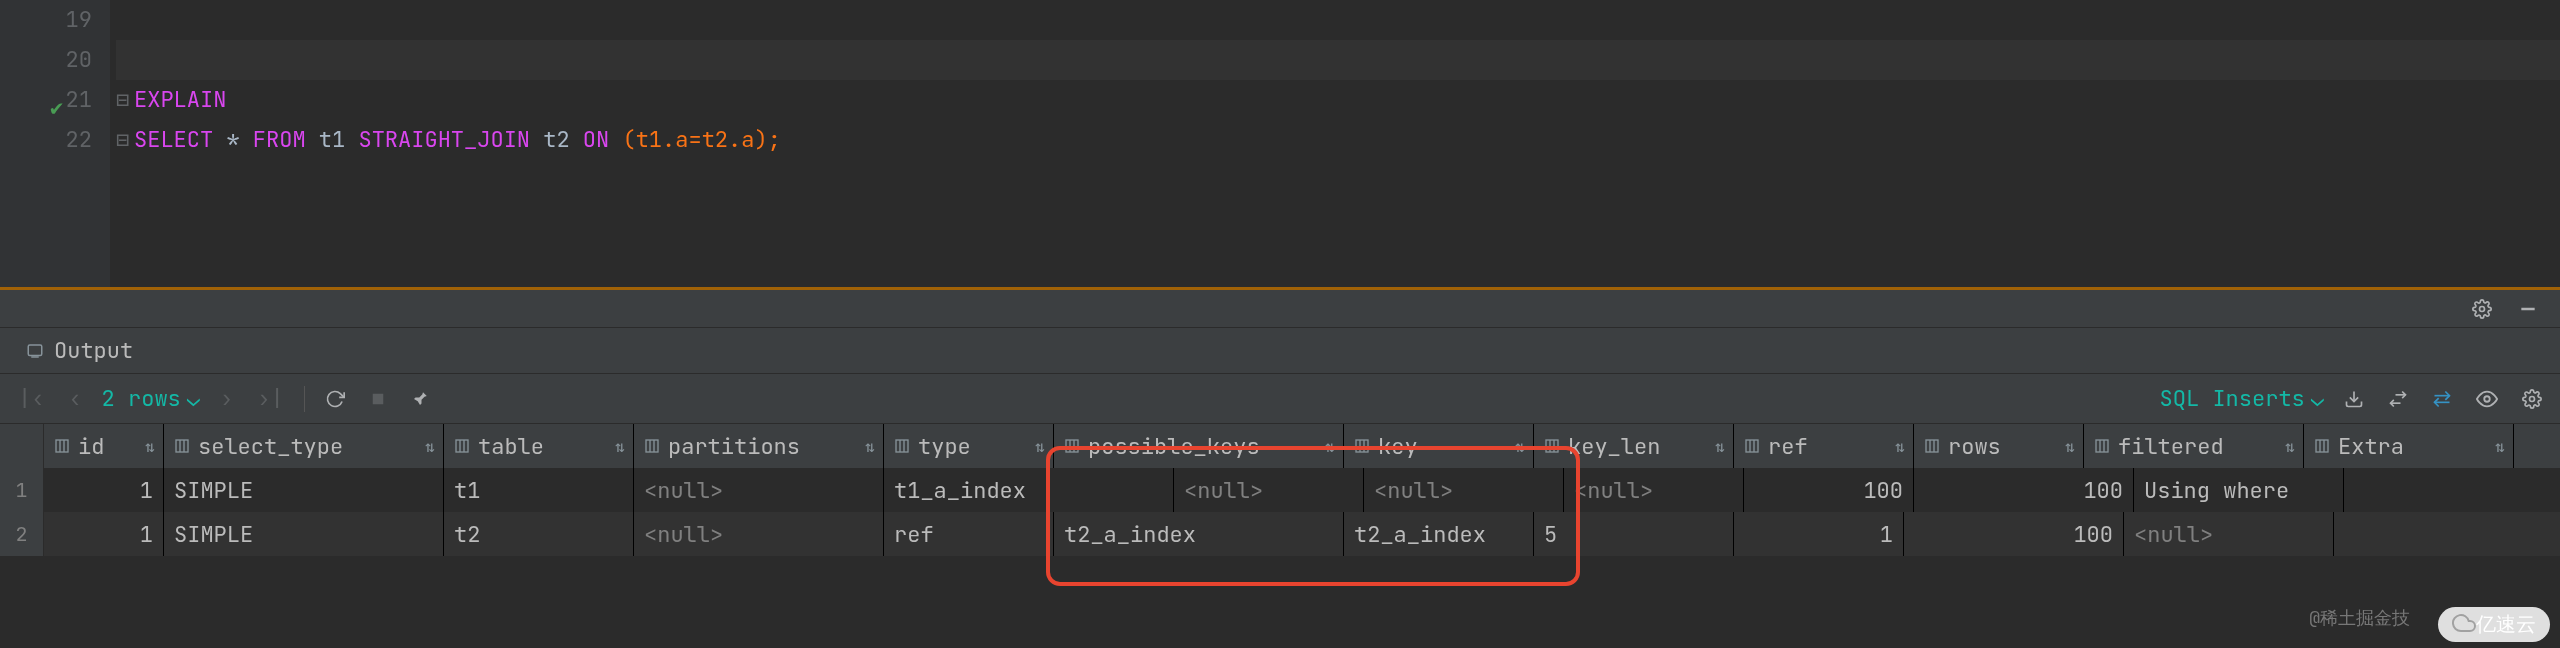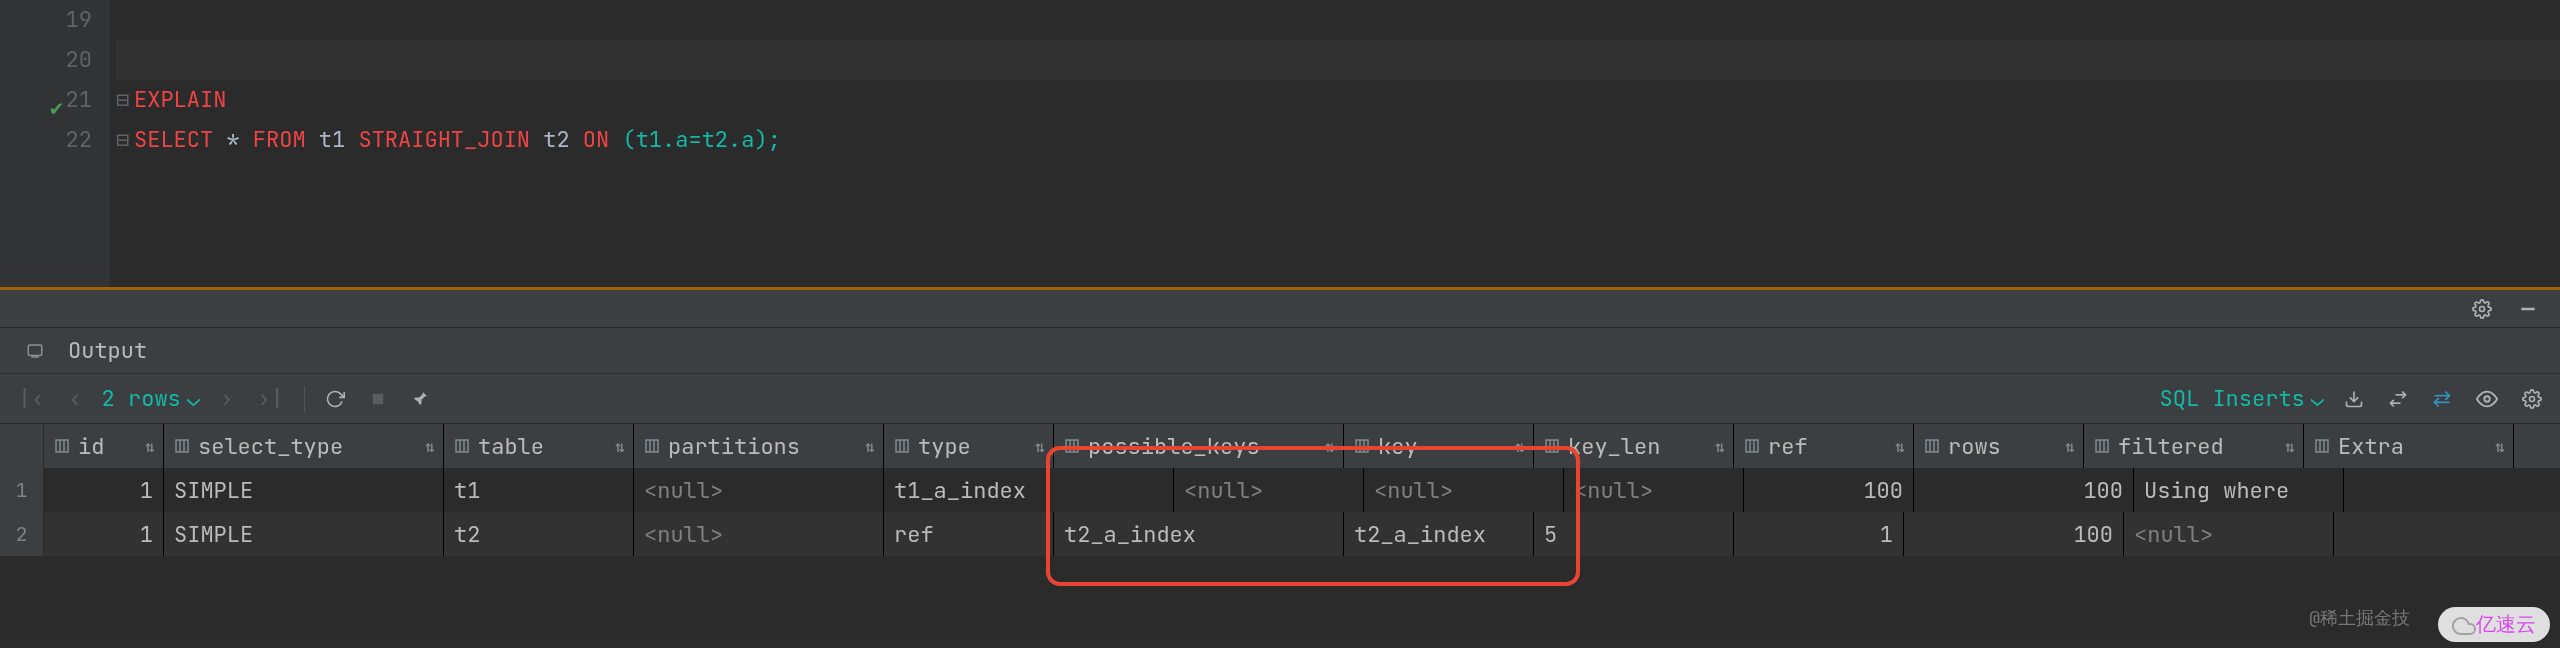--- a/index.html
+++ b/index.html
@@ -15,31 +15,31 @@
   }
   
   .editor { display: flex; height: 290px; background: #2b2b2b; border-bottom: 3px solid #a16207; }
   .gutter { width: 110px; background: #313335; text-align: right; padding-right: 18px; color: #606366; user-select: none; }
   .gutter-line { height: 40px; line-height: 40px; position: relative; }
   .gutter-check { position: absolute; left: 50px; top: 8px; color: #499c54; font-size: 22px; }
   .code { flex: 1; padding-left: 6px; }
   .code-line { height: 40px; line-height: 40px; white-space: pre; }
   .caret-line { background: #323232; }
   .fold { color: #606366; display: inline-block; width: 18px; }
-  .kw { color: #ef4444; }
+  .kw { color: #d946ef; }
   .id { color: #a9b7c6; }
   .op { color: #a9b7c6; }
-  .punc { color: #14b8a6; }
+  .punc { color: #f97316; }
 
   
   .panel-top { height: 38px; background: #3c3f41; border-bottom: 1px solid #2b2b2b; display:flex; justify-content:flex-end; align-items:center; padding-right:18px; gap:18px; color:#afb1b3; }
 
   
   .tabs { height: 46px; background: #3c3f41; display: flex; align-items: center; padding-left: 20px; gap: 24px; border-bottom: 1px solid #2b2b2b; }
-  .tab { display: flex; align-items: center; gap: 24px; color: #bbbbbb; height: 100%; padding: 0 6px; cursor: pointer; }
+  .tab { display: flex; align-items: center; gap: 10px; color: #bbbbbb; height: 100%; padding: 0 6px; cursor: pointer; }
   .tab.active { border-bottom: 3px solid #4a88c7; }
   .tab-icon { color: #87939a; }
   .close-x { color: #87939a; font-size: 18px; }
 
   
   .toolbar { height: 50px; background: #3c3f41; display: flex; align-items: center; padding: 0 14px; border-bottom: 1px solid #2b2b2b; color:#afb1b3; }
   .tb-left, .tb-right { display: flex; align-items: center; gap: 16px; }
   .tb-right { margin-left: auto; }
   .tb-btn { color: #afb1b3; cursor: pointer; padding: 4px; }
   .tb-btn.disabled { color: #5a5d5f; cursor: default; }
@@ -59,21 +59,21 @@
   .col-icon { color:#87939a; font-size:18px; }
   .sort { position:absolute; right:8px; color:#87939a; font-size:16px; }
   .num { justify-content:flex-end; }
   .null { color:#808080; }
   
   .c-id{width:120px}.c-sel{width:280px}.c-tbl{width:190px}.c-part{width:250px}.c-type{width:170px}.c-pk{width:290px}.c-key{width:190px}.c-klen{width:200px}.c-ref{width:180px}.c-rows{width:170px}.c-filt{width:220px}.c-extra{width:210px}
   
   .hlbox { position:absolute; border:4px solid #e8442f; border-radius:14px; pointer-events:none; }
   
   .wm1 { position:absolute; right:150px; bottom:18px; color:#777; font-size:18px;text-align:center; }
-  .wm2 { position:absolute; right:10px; bottom:6px; display:flex; align-items:flex-end; color:#d946ef; background:rgba(255,255,255,.85); border-radius:18px; padding:4px 14px; font-size:20px; }
+  .wm2 { position:absolute; right:10px; bottom:6px; display:flex; align-items:flex-start; color:#ffffff; background:rgba(255,255,255,.85); border-radius:18px; padding:4px 14px; font-size:20px; }
   .wm2 svg { opacity:.7; }
   svg { display:block; }
 </style>
 </head>
 <body>
 
 <div class="editor">
   <div class="gutter" id="gutter">
       <div class="gutter-line">19</div>
       <div class="gutter-line">20</div>

